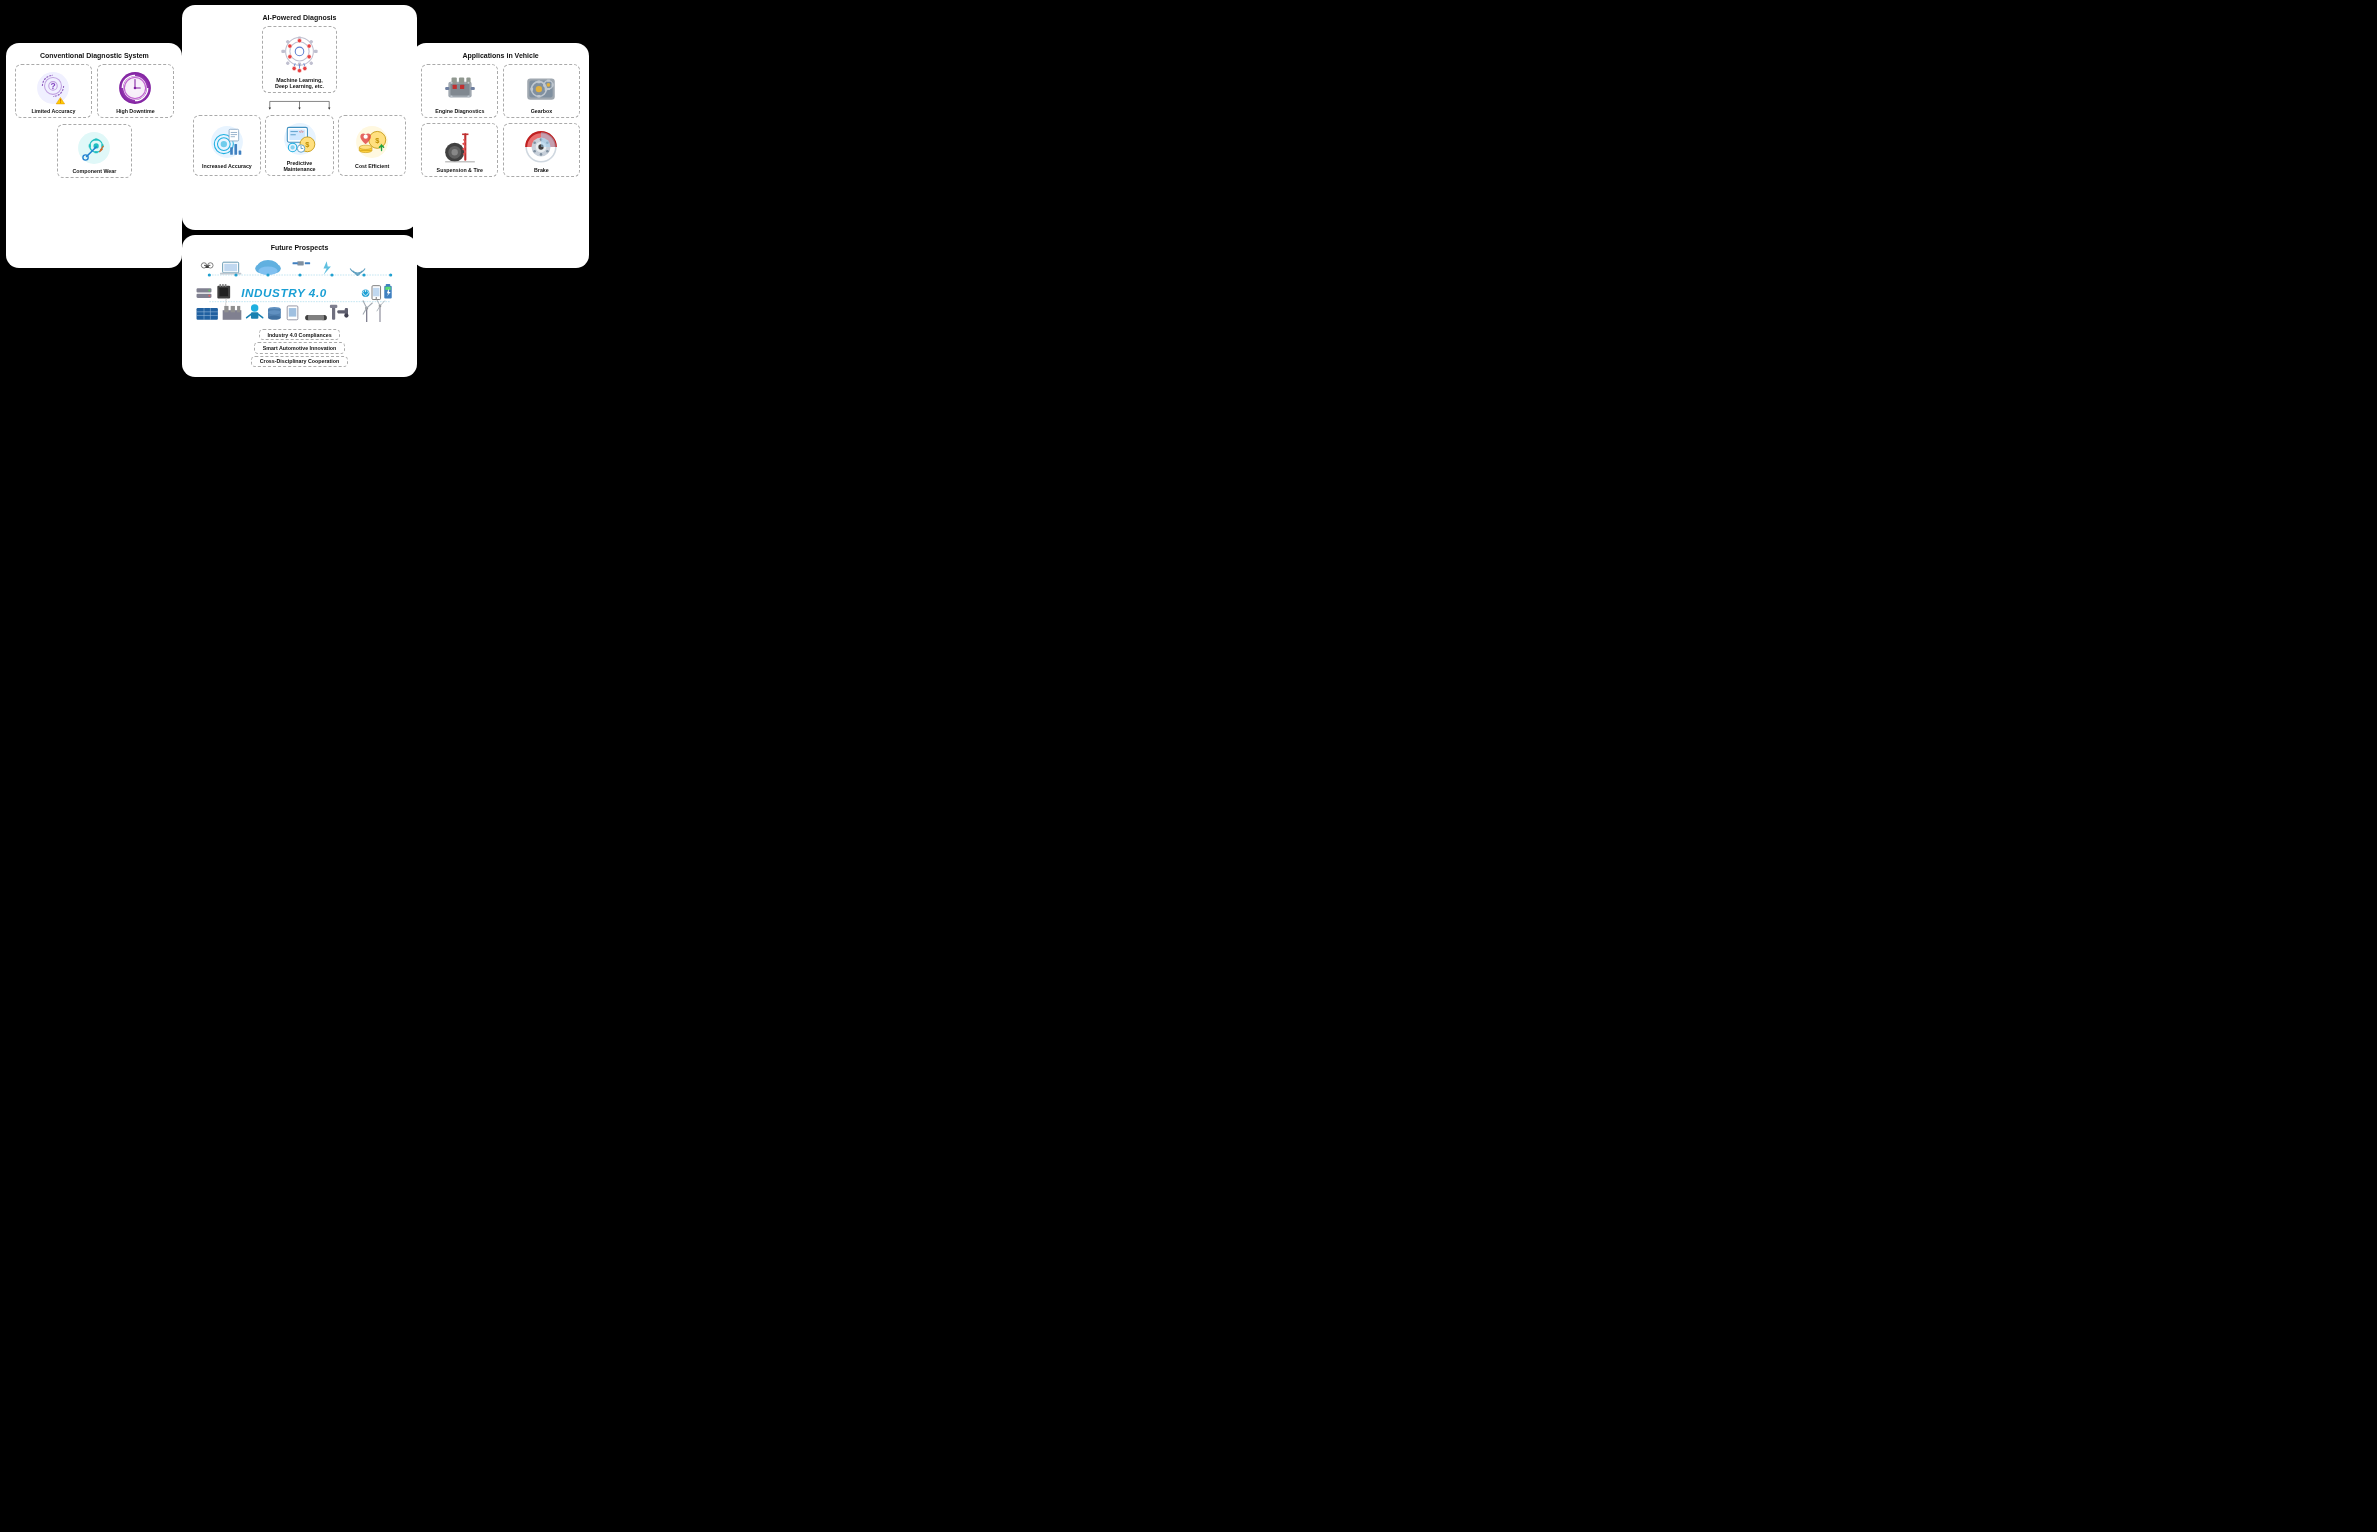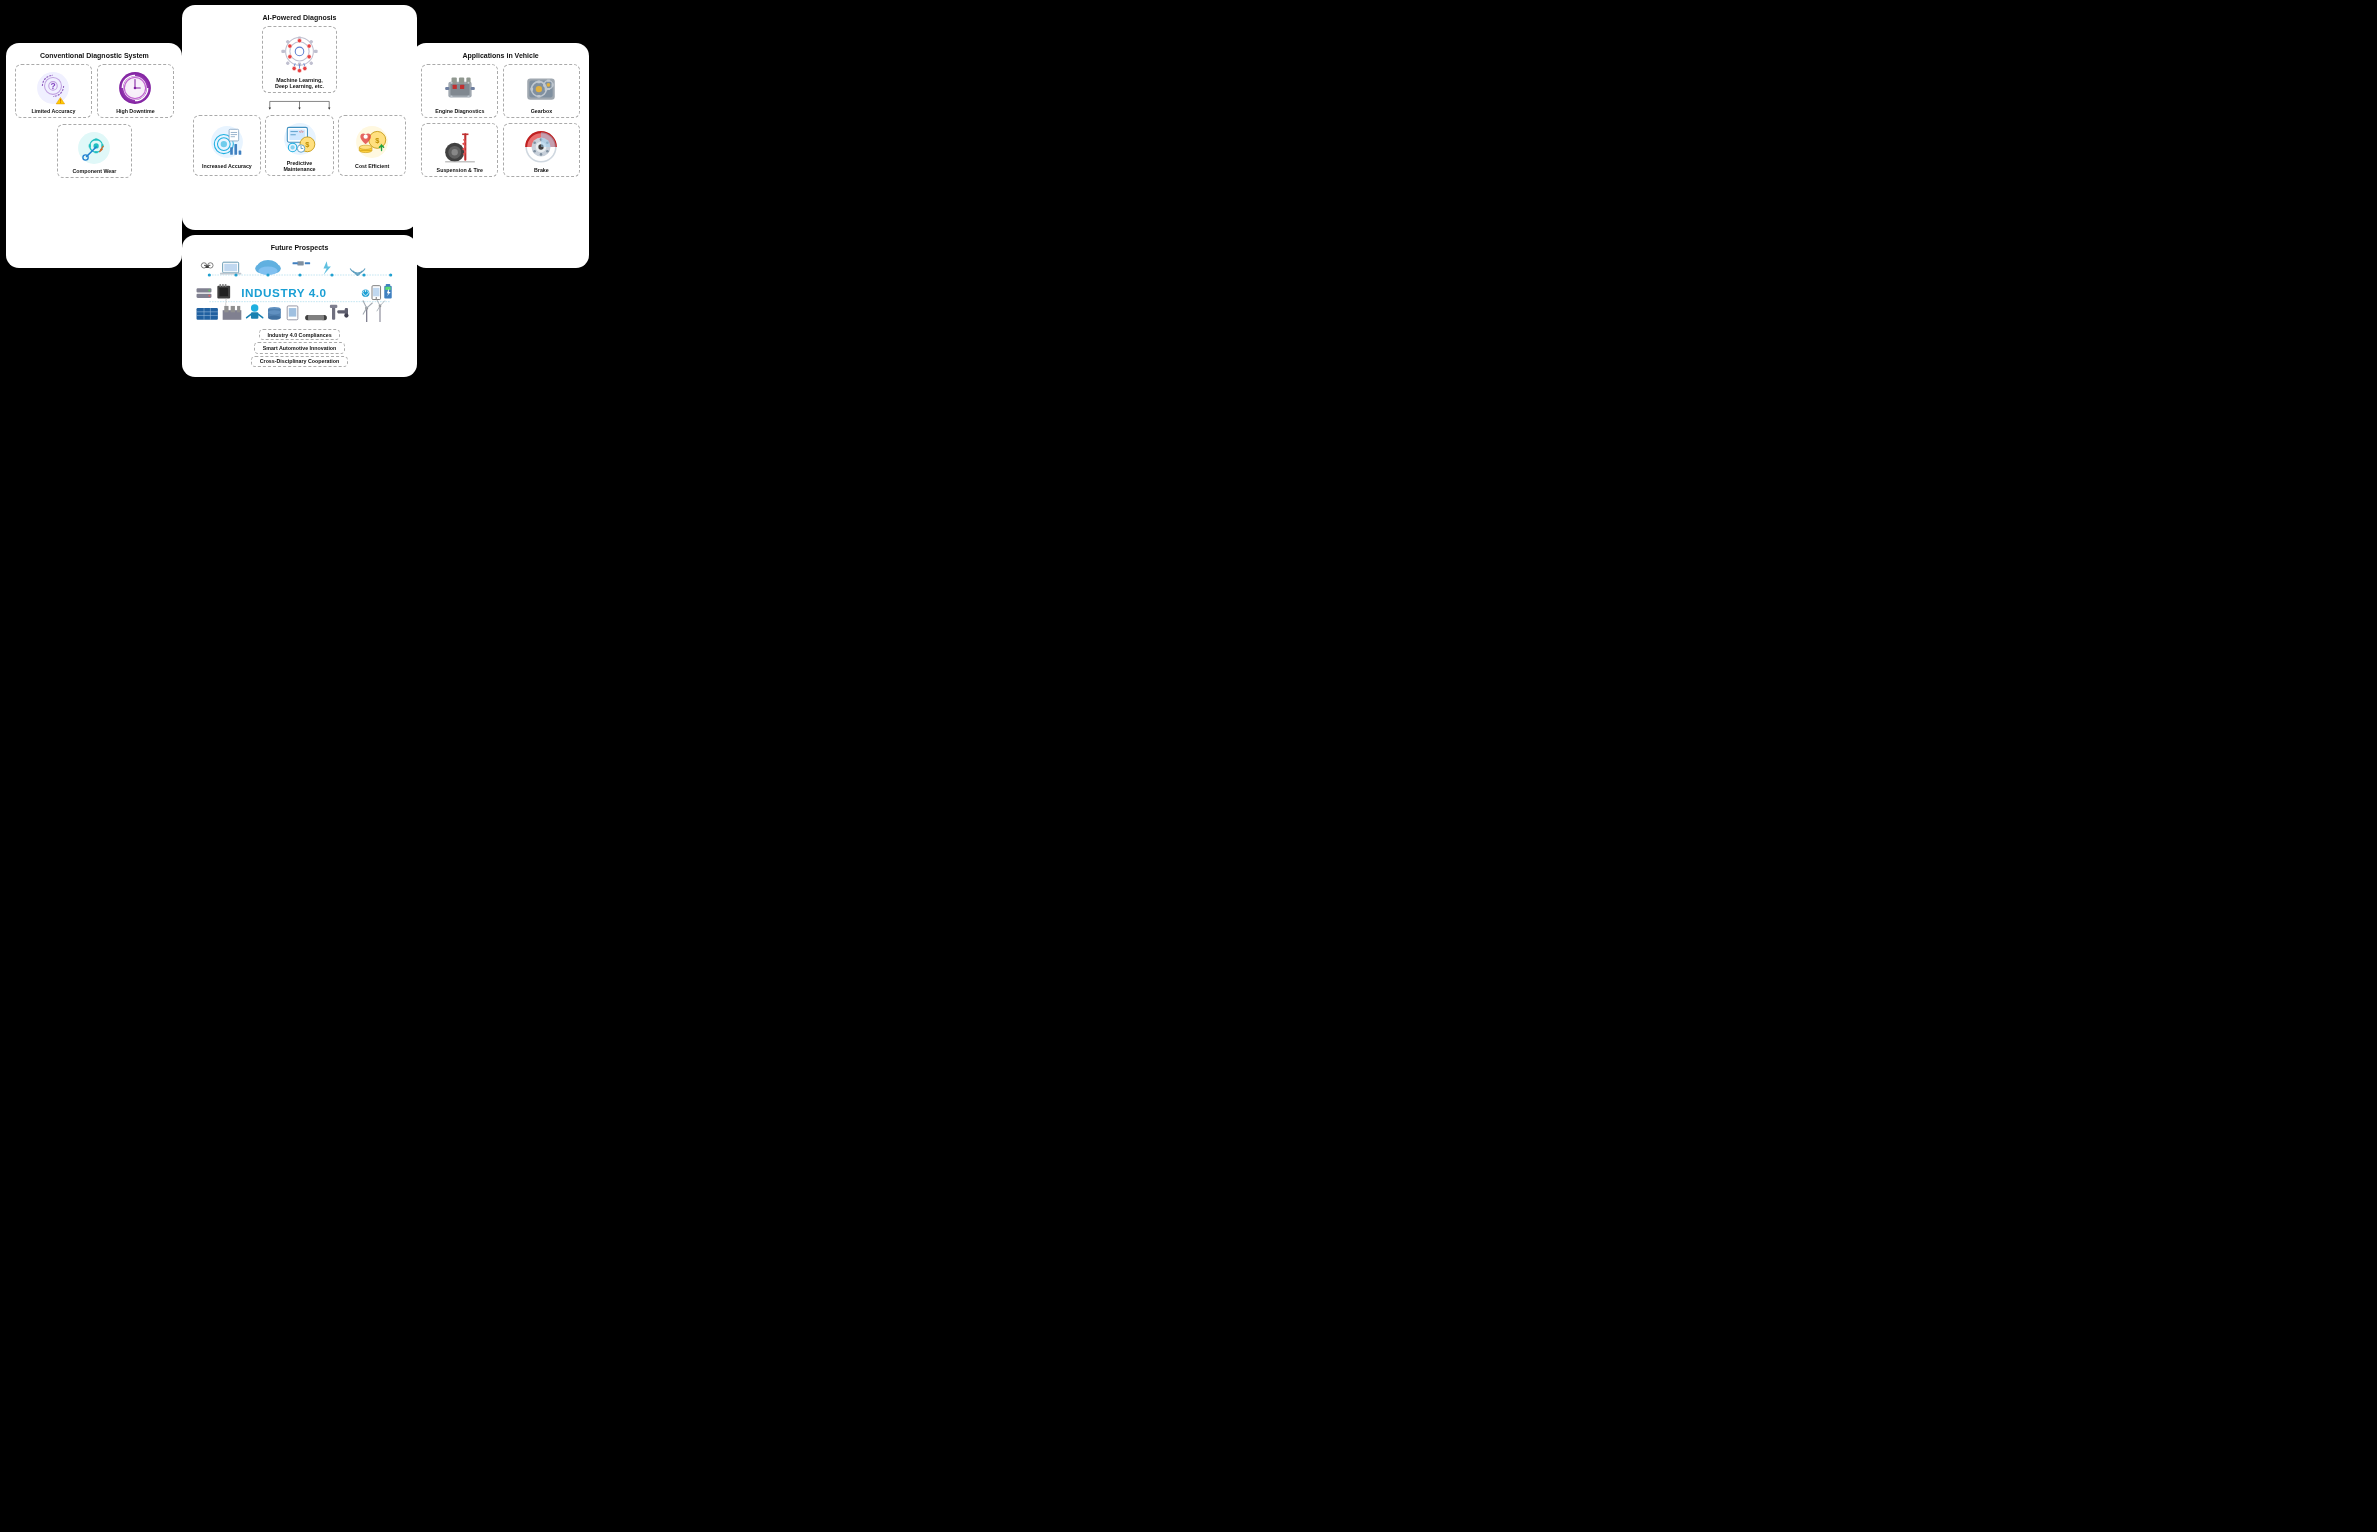--- a/index.html
+++ b/index.html
@@ -149,20 +149,21 @@
 
     
     .future-industry-img {
       width: 100%;
       height: 70px;
       display: flex;
       align-items: center;
       justify-content: center;
       overflow: hidden;
       margin-bottom: 3.2px;
+      font-style: italic;
     }
 
     .future-tags {
       display: flex;
       flex-direction: column;
       align-items: center;
       gap: 2.1px;
     }
 
     .future-tag {

